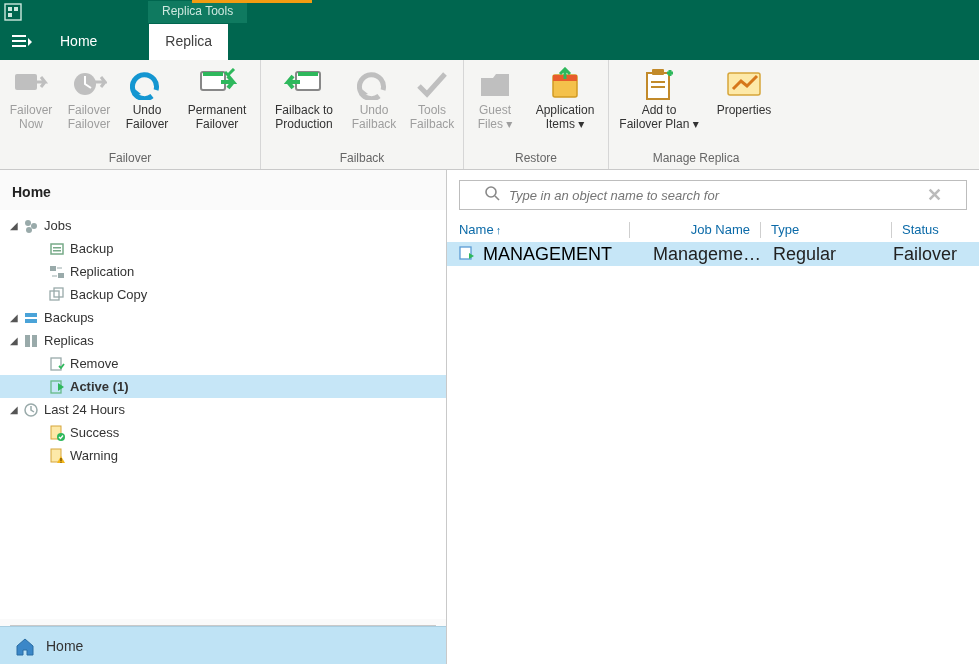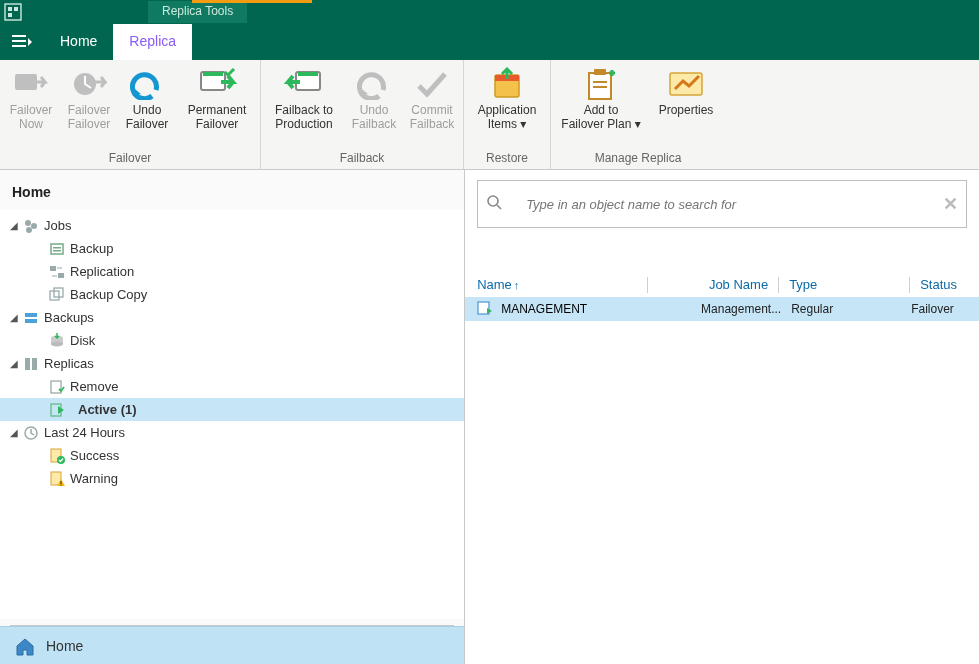--- a/index.html
+++ b/index.html
@@ -7,62 +7,62 @@
 
 
 .topbar { background: #00664f; height: 24px; display: flex; align-items: center; }
 .orange-strip { position: absolute; top: 0; left: 192px; width: 120px; height: 3px; background: #f39c12; }
 .contextual-tab-label { color: #cde8df; font-size: 12px; padding: 3px 14px 5px; margin-left: 122px; background: #0f7a60; }
 .app-icon { width: 26px; height: 24px; display:flex; align-items:center; justify-content:center; }
 
 .mainbar { background: #00664f; height: 36px; display: flex; align-items: stretch; }
 .menu-btn { width: 44px; display:flex; align-items:center; justify-content:center; color:#fff; }
 .maintab { color:#fff; font-size:14px; padding: 9px 16px 0; cursor:pointer; }
-.maintab.active { background:#fff; color:#8b5cf6; }
+.maintab.active { background:#fff; color:#404040;margin-left:36px; }
 
 
 .ribbon { background: #f5f5f3; border-bottom: 1px solid #c9c9c9; height: 110px; display:flex; }
 .ribbon-group { border-right: 1px solid #d6d6d6; display:flex; flex-direction:column; align-items:center; padding: 4px 6px 2px; }
 .ribbon-group-items { display:flex; gap: 8px; }
 .ribbon-group-label { font-size: 12px; color:#666; margin-top: auto; padding-bottom: 2px; }
 .ribbon-btn { display:flex; flex-direction:column; align-items:center; width: 58px; cursor:pointer; }
 .ribbon-btn .icon-slot { width: 40px; height: 40px; display:flex; align-items:center; justify-content:center; }
 .ribbon-btn .lbl { font-size: 12px; text-align:center; line-height: 1.15; color:#333; min-height: 30px; display:flex; flex-direction:column; justify-content:flex-start; }
 .ribbon-btn.disabled .lbl { color:#9e9e9e; }
 .ribbon-btn.wide { width: 74px; }
 .ribbon-btn.narrow { width: 50px; }
 
 
 .body { display:flex; height: calc(664px - 24px - 36px - 110px); }
 .left-pane { width: 494px; border-right: 1px solid #c9c9c9; display:flex; flex-direction:column; background:#fafafa; }
 .left-pane-header { font-weight:700; font-size:14px; color:#222; padding: 14px 12px 10px; }
 .tree { flex:1; overflow:auto; font-size:13px; color:#333; padding: 4px 0; background:#fff; }
 .tree-row { display:flex; align-items:center; height: 23px; padding-left: 10px; cursor:pointer; }
-.tree-row.selected { background: #c6e6f7; font-weight:700;gap:8px; }
+.tree-row.selected { background: #c6e6f7; font-weight:700; }
 .disclosure { width: 12px; display:inline-block; font-size:10px; color:#555; }
 .indent2 { padding-left: 48px; }
 .tree-icon { width:18px; height:18px; display:inline-flex; align-items:center; justify-content:center; margin-right:4px; }
 .left-divider { border-top: 1px solid #c9c9c9; margin: 6px 10px 0; }
 .nav-footer { background: #bfe3f5; height: 38px; display:flex; align-items:center; padding-left: 14px; gap:10px; font-size:14px; color:#333; border-top:1px solid #a8cde0;}
 .nav-footer .home-ico { width:22px; height:22px; }
 
 
 .right-pane { flex:1; display:flex; flex-direction:column; }
 .search-wrap { padding: 10px 12px 6px; }
-.search-box { border:1px solid #bdbdbd; height:48px; display:flex; align-items:center; padding: 0 8px; gap:24px; }
+.search-box { border:1px solid #bdbdbd; height:30px; display:flex; align-items:center; padding: 0 24px; gap:9px; }
 .search-box input { flex:1; border:none; outline:none; font-size:13px; font-style:italic; color:#777; background:transparent; }
 .clear-x { color:#bbb; font-size:18px; font-weight:bold; cursor:pointer; }
 
-.grid-head { display:flex; font-size:13px; color:#0b6aa8; padding: 6px 12px 4px; margin-top: 37px; }
+.grid-head { display:flex; font-size:13px; color:#0b6aa8; padding: 6px 12px 4px; }
 .col { overflow:hidden; text-overflow:ellipsis; white-space:nowrap; padding-right:10px; }
 .c-name{ width:170px; color:#0b6aa8; } .c-job{ width:120px;text-align:right; } .c-type{ width:120px; } .c-status{ flex:1; }
 .sort-arrow{ color:#0b6aa8; font-size:11px; margin-left:2px; }
 .grid-head .divider { width:1px; height:16px; background:#cfcfcf; margin-right:10px; }
 
-.grid-row { display:flex; align-items:center; font-size:12px; color:#222; height:24px; padding: 0 12px; background:#c6e6f7; }
+.grid-row { display:flex; align-items:center; font-size:18px; color:#222; height:24px; padding: 0 12px; background:#c6e6f7; }
 .grid-row .row-icon { width:18px; height:18px; margin-right:6px; }
 .grid-row .col { color:#222; }
 .grid-row .c-name { color:#000; }
 
 
 .ico-grey-box{ fill:#bfbfbf; }
 </style>
 </head>
 <body>
 
@@ -179,30 +179,41 @@
             <span>Failback</span>
           </div>
       </div>
       <div class="ribbon-btn narrow disabled">
         <div class="icon-slot">
             <svg width="34" height="32" viewBox="0 0 34 32">
               <path d="M4 18 l8 8 18 -20" stroke="#bfbfbf" stroke-width="5" fill="none"></path>
             </svg>
           </div>
         <div class="lbl">
-            <span>Commit</span>
+            <span>Tools</span>
             <span>Failback</span>
           </div>
       </div>
     </div>
     <div class="ribbon-group-label">Failback</div>
   </div>
 
   <div class="ribbon-group">
     <div class="ribbon-group-items">
+      <div class="ribbon-btn narrow disabled">
+        <div class="icon-slot">
+            <svg width="34" height="32" viewBox="0 0 34 32">
+              <path d="M3 10 h12 l3 -4 h13 v22 h-28 z" class="ico-grey-box"></path>
+            </svg>
+          </div>
+        <div class="lbl">
+            <span>Guest</span>
+            <span>Files ▾</span>
+          </div>
+      </div>
       <div class="ribbon-btn wide">
         <div class="icon-slot">
             <svg width="36" height="34" viewBox="0 0 36 34">
               <rect x="6" y="8" width="24" height="22" rx="2" fill="#f4c14b" stroke="#d19a23" stroke-width="1.5"></rect>
               <rect x="6" y="8" width="24" height="6" fill="#e85c2b"></rect>
               <path d="M18 2 v10 m-5 -5 l5 -5 5 5" stroke="#2eb85c" stroke-width="3" fill="none"></path>
             </svg>
           </div>
         <div class="lbl">
             <span>Application</span>
@@ -297,31 +308,20 @@
 
       <div class="tree-row">
         <span class="disclosure">◢</span>
         <span class="tree-icon">
             <svg width="16" height="16">
               <rect x="2" y="3" width="12" height="4" fill="#4aa3d8"></rect>
               <rect x="2" y="9" width="12" height="4" fill="#4aa3d8"></rect>
             </svg>
           </span>
         <span>Backups</span>
-      </div>
-      <div class="tree-row indent2">
-        <span class="tree-icon">
-            <svg width="16" height="16">
-              <ellipse cx="8" cy="5" rx="6" ry="2.5" fill="#ccc"></ellipse>
-              <rect x="2" y="5" width="12" height="6" fill="#ccc"></rect>
-              <ellipse cx="8" cy="11" rx="6" ry="2.5" fill="#bbb"></ellipse>
-              <path d="M8 0 v5 m-2 -2 l2 2 2 -2" stroke="#2eb85c" stroke-width="1.5" fill="none"></path>
-            </svg>
-          </span>
-        <span>Disk</span>
       </div>
 
       <div class="tree-row">
         <span class="disclosure">◢</span>
         <span class="tree-icon">
             <svg width="16" height="16">
               <rect x="2" y="2" width="5" height="12" fill="#9aa"></rect>
               <rect x="9" y="2" width="5" height="12" fill="#9aa"></rect>
             </svg>
           </span>

